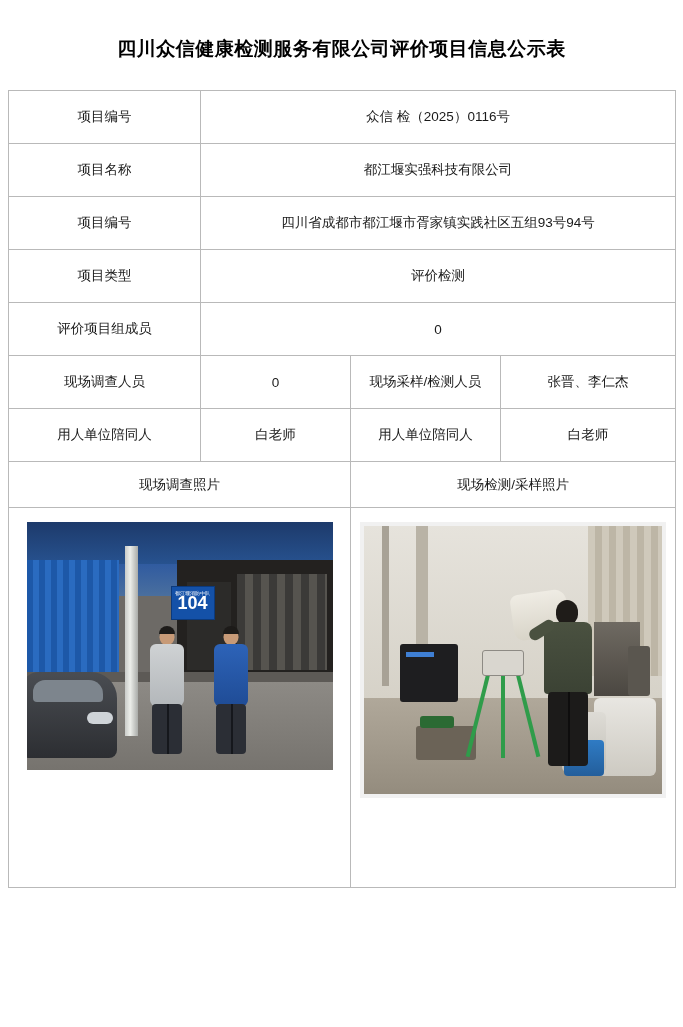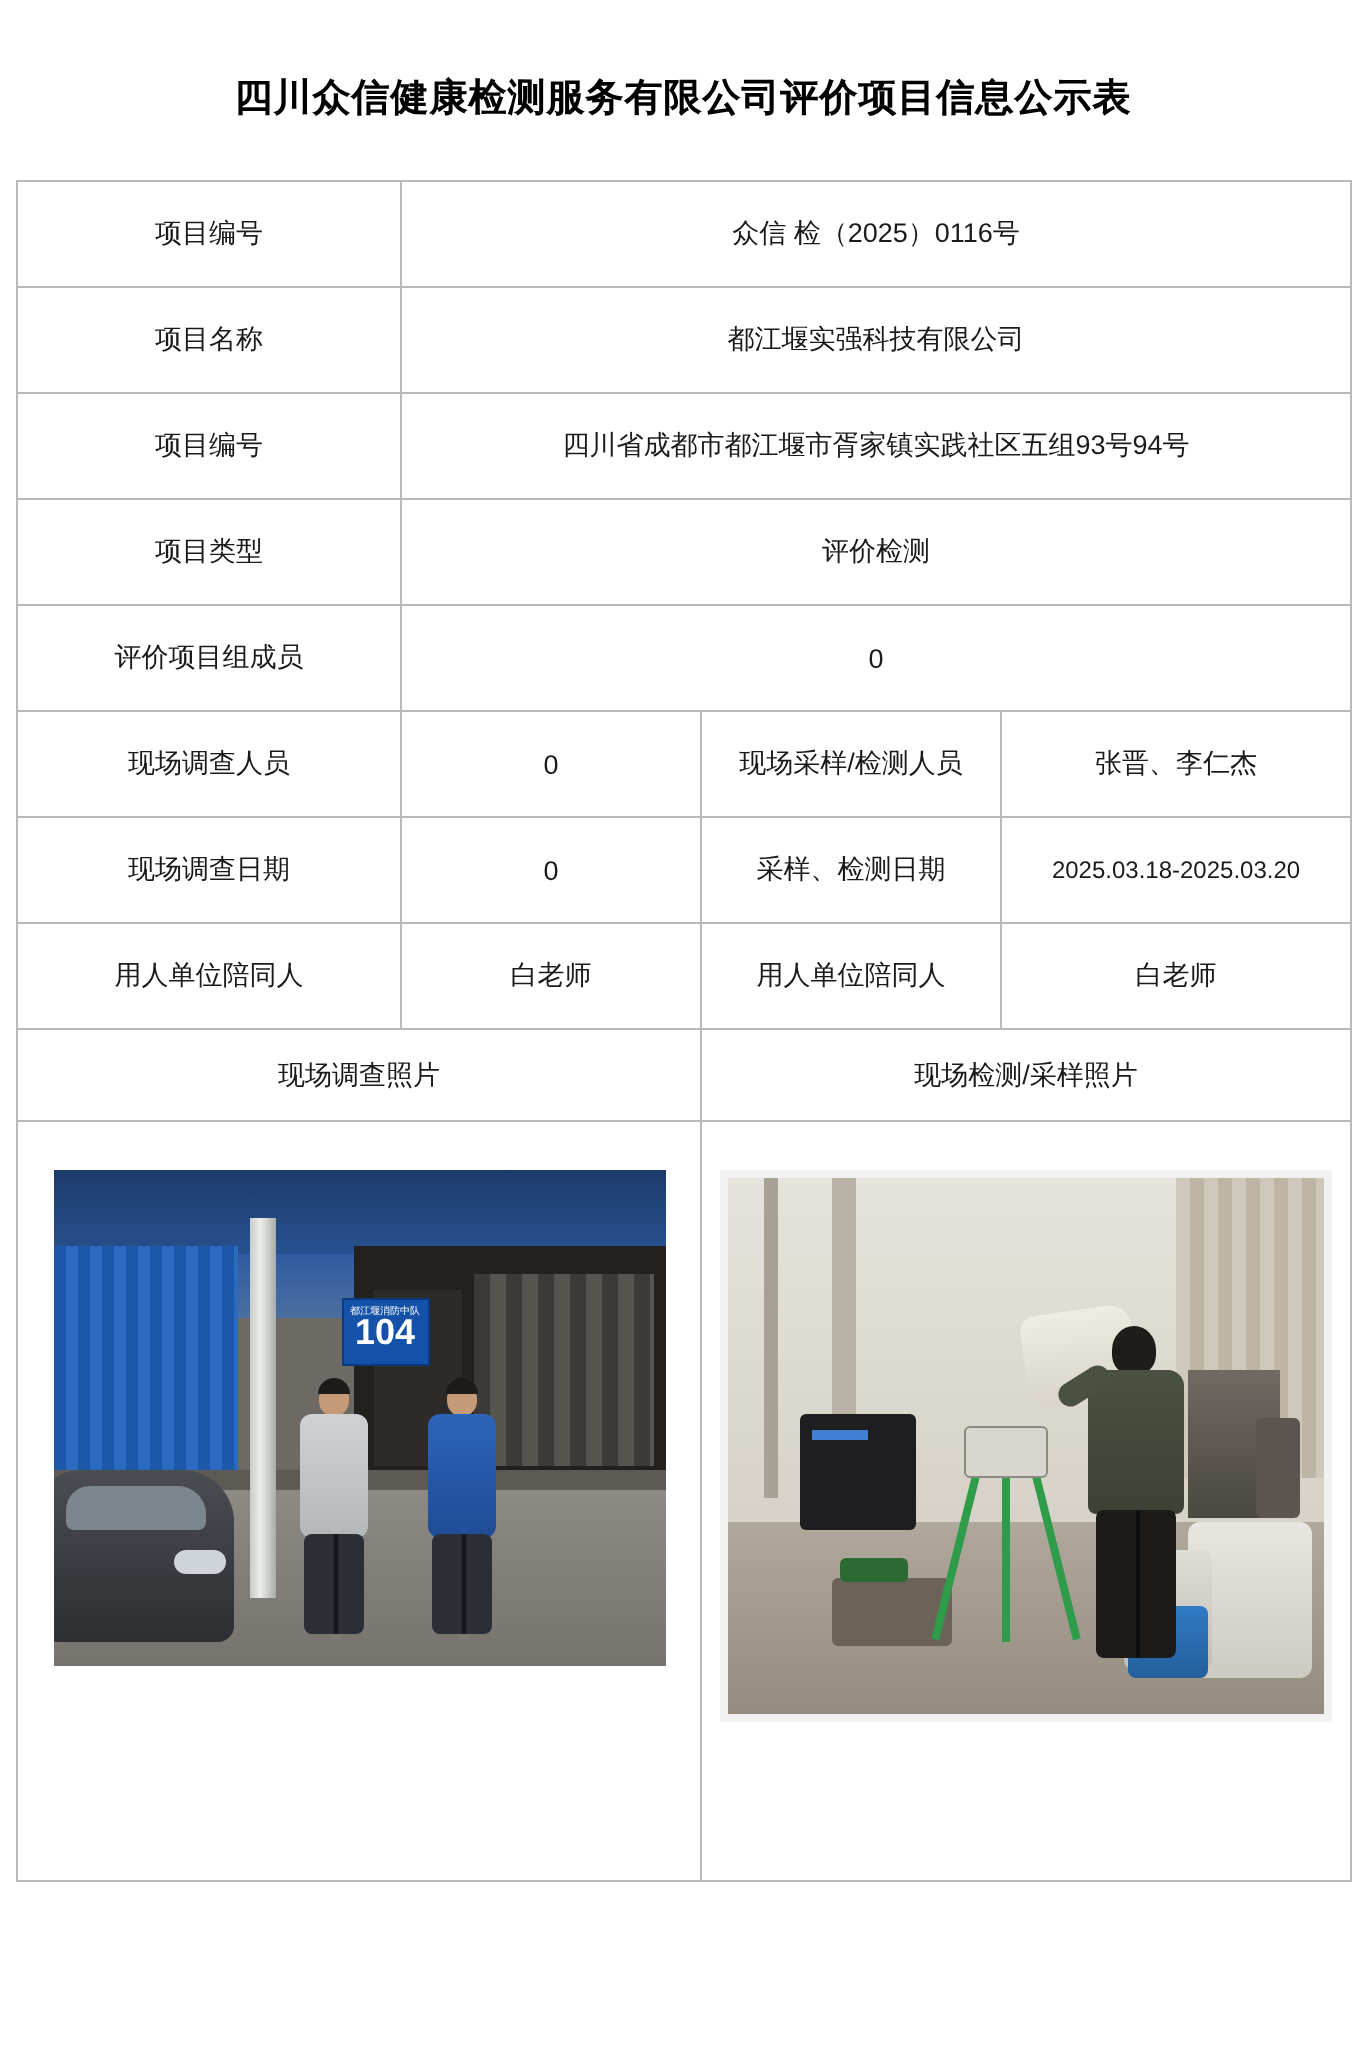--- a/index.html
+++ b/index.html
@@ -33,21 +33,21 @@
     width: 667px;
     border-collapse: collapse;
     table-layout: fixed;
   }
   table.info td {
     border: 1px solid #b9b9b9;
     text-align: center;
     vertical-align: middle;
     font-size: 13.5px;
     color: #1a1a1a;
-    padding: 12px 4px;
+    padding: 2px 4px;
   }
   .r-label { height: 53px; }
   td.label-cell {
     font-size: 13.5px;
     color: #111;
   }
   td.value-cell {
     font-size: 13.5px;
     color: #111;
     margin-top: 36px;
@@ -315,26 +315,20 @@
       <tr class="r-label">
         <td class="label-cell">评价项目组成员</td>
         <td class="value-cell" colspan="3">0</td>
       </tr>
 
       <tr class="r-label">
         <td class="label-cell">现场调查人员</td>
         <td class="value-cell">0</td>
         <td class="label-cell">现场采样/检测人员</td>
         <td class="value-cell">张晋、李仁杰</td>
-      </tr>
-      <tr class="r-label">
-        <td class="label-cell">现场调查日期</td>
-        <td class="value-cell">0</td>
-        <td class="label-cell">采样、检测日期</td>
-        <td class="value-cell" style="font-size:12px">2025.03.18-2025.03.20</td>
       </tr>
       <tr class="r-label">
         <td class="label-cell">用人单位陪同人</td>
         <td class="value-cell">白老师</td>
         <td class="label-cell">用人单位陪同人</td>
         <td class="value-cell">白老师</td>
       </tr>
 
       <tr class="photo-head">
         <td colspan="2">现场调查照片</td>

